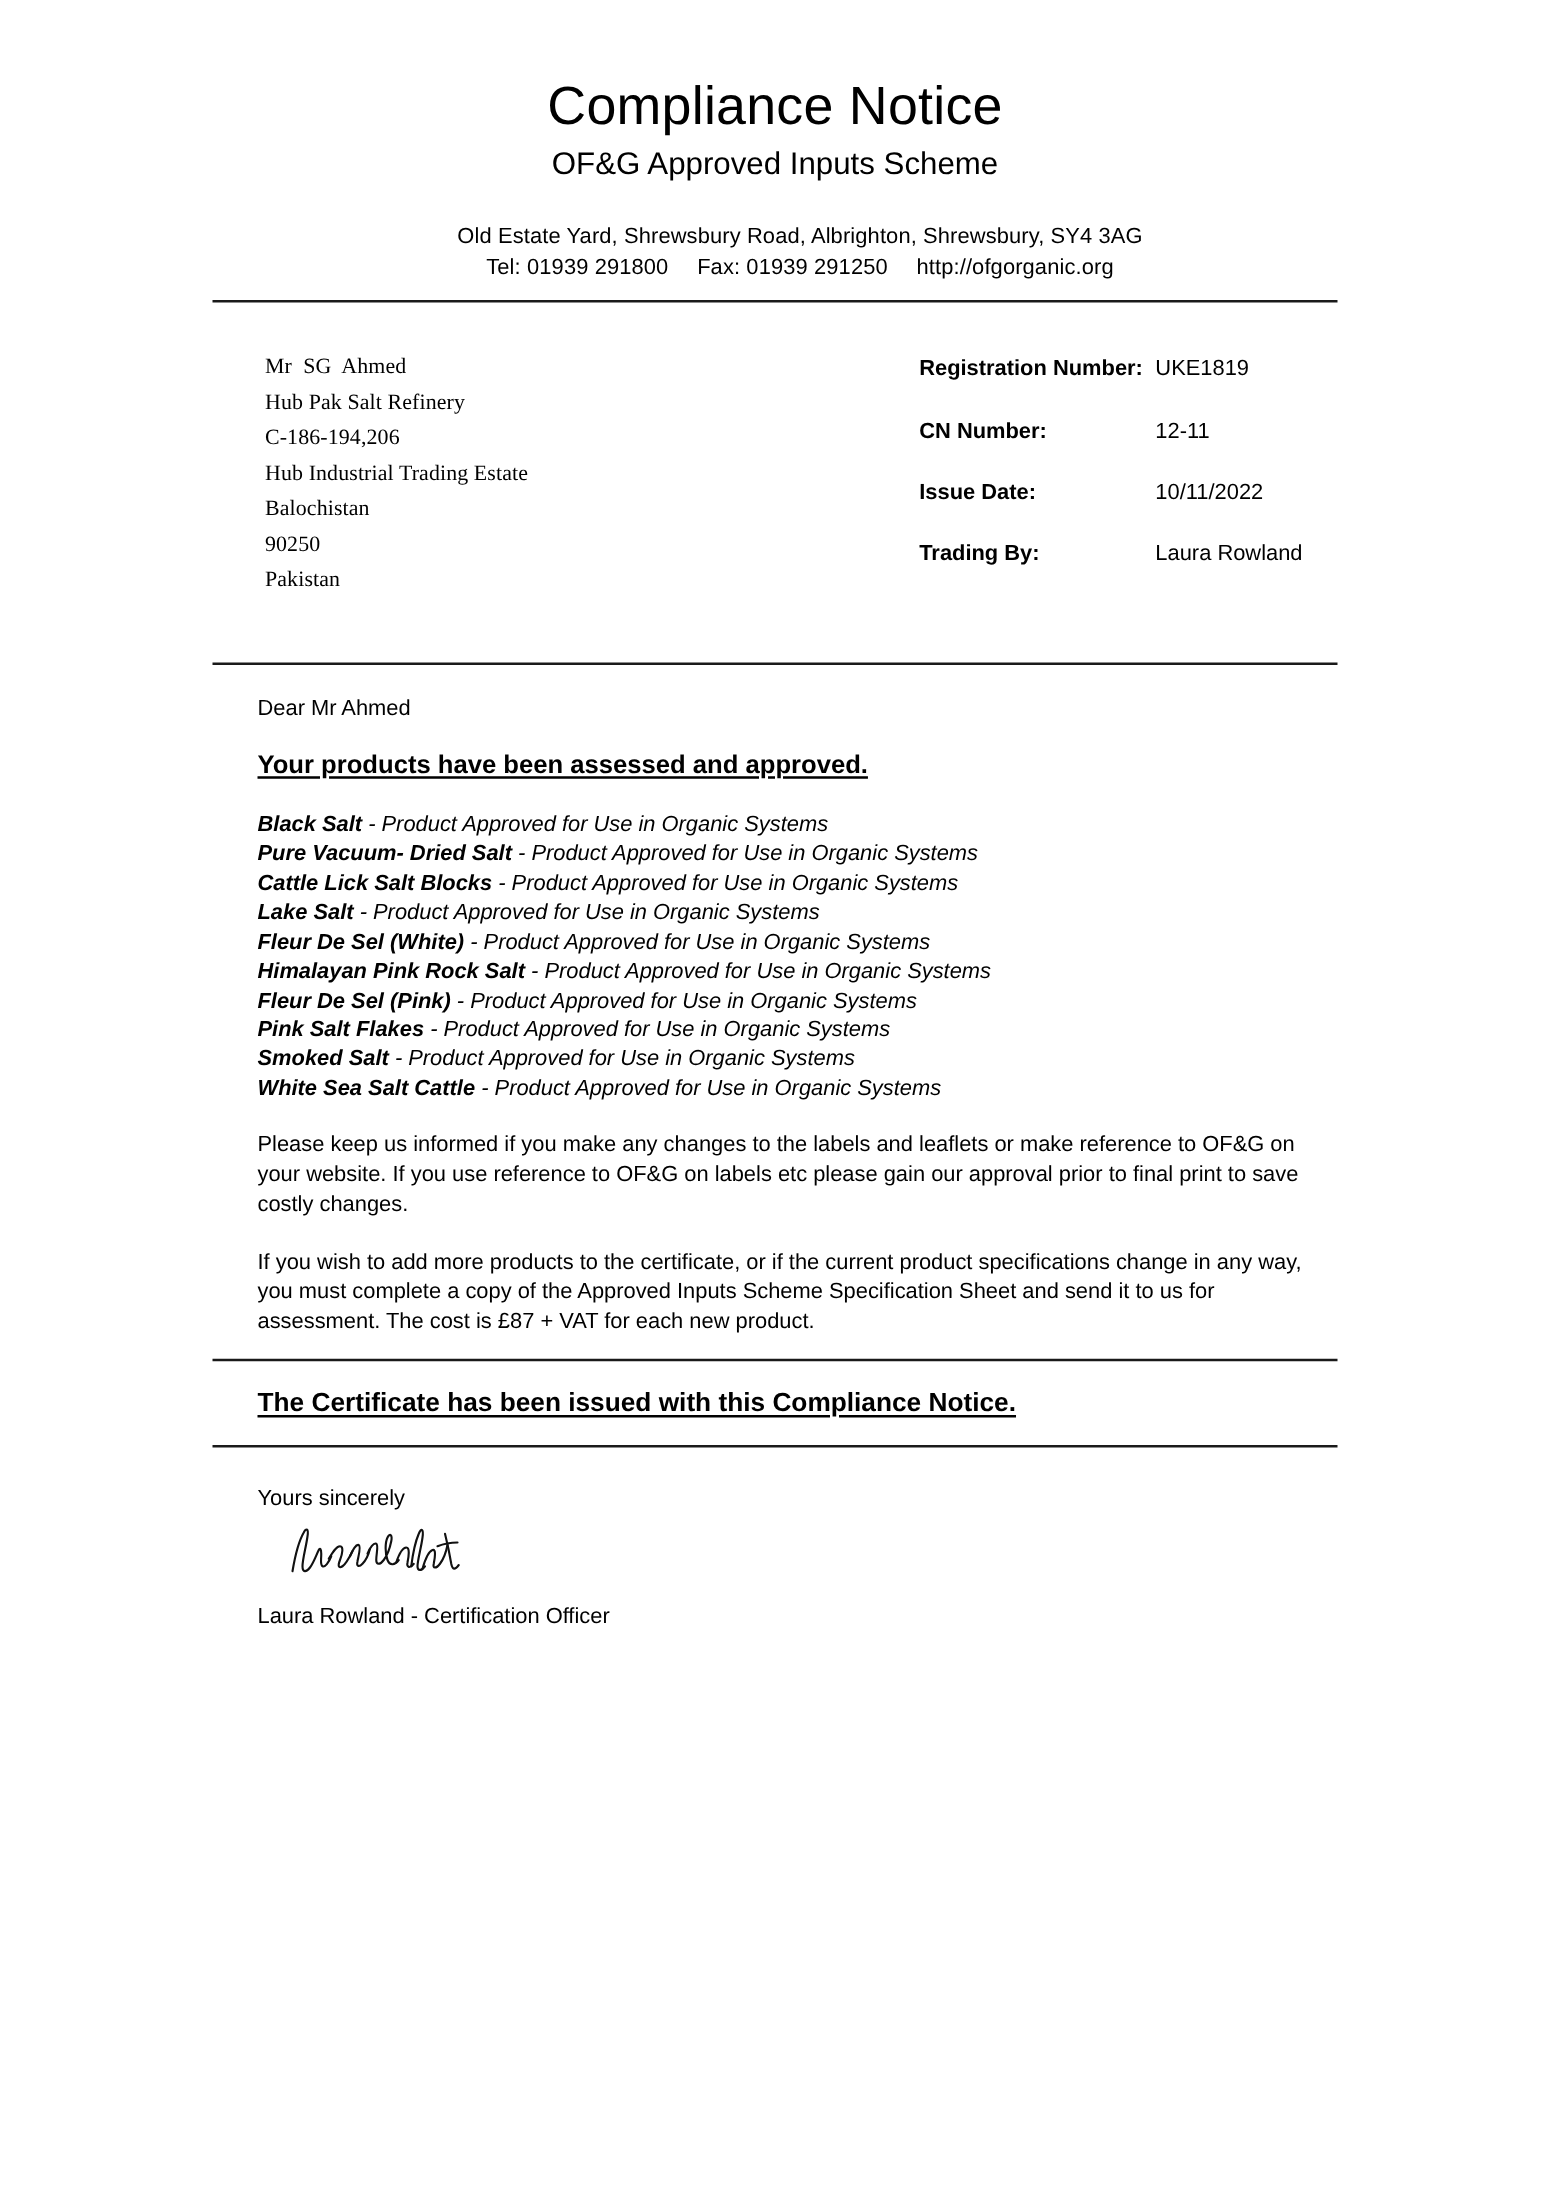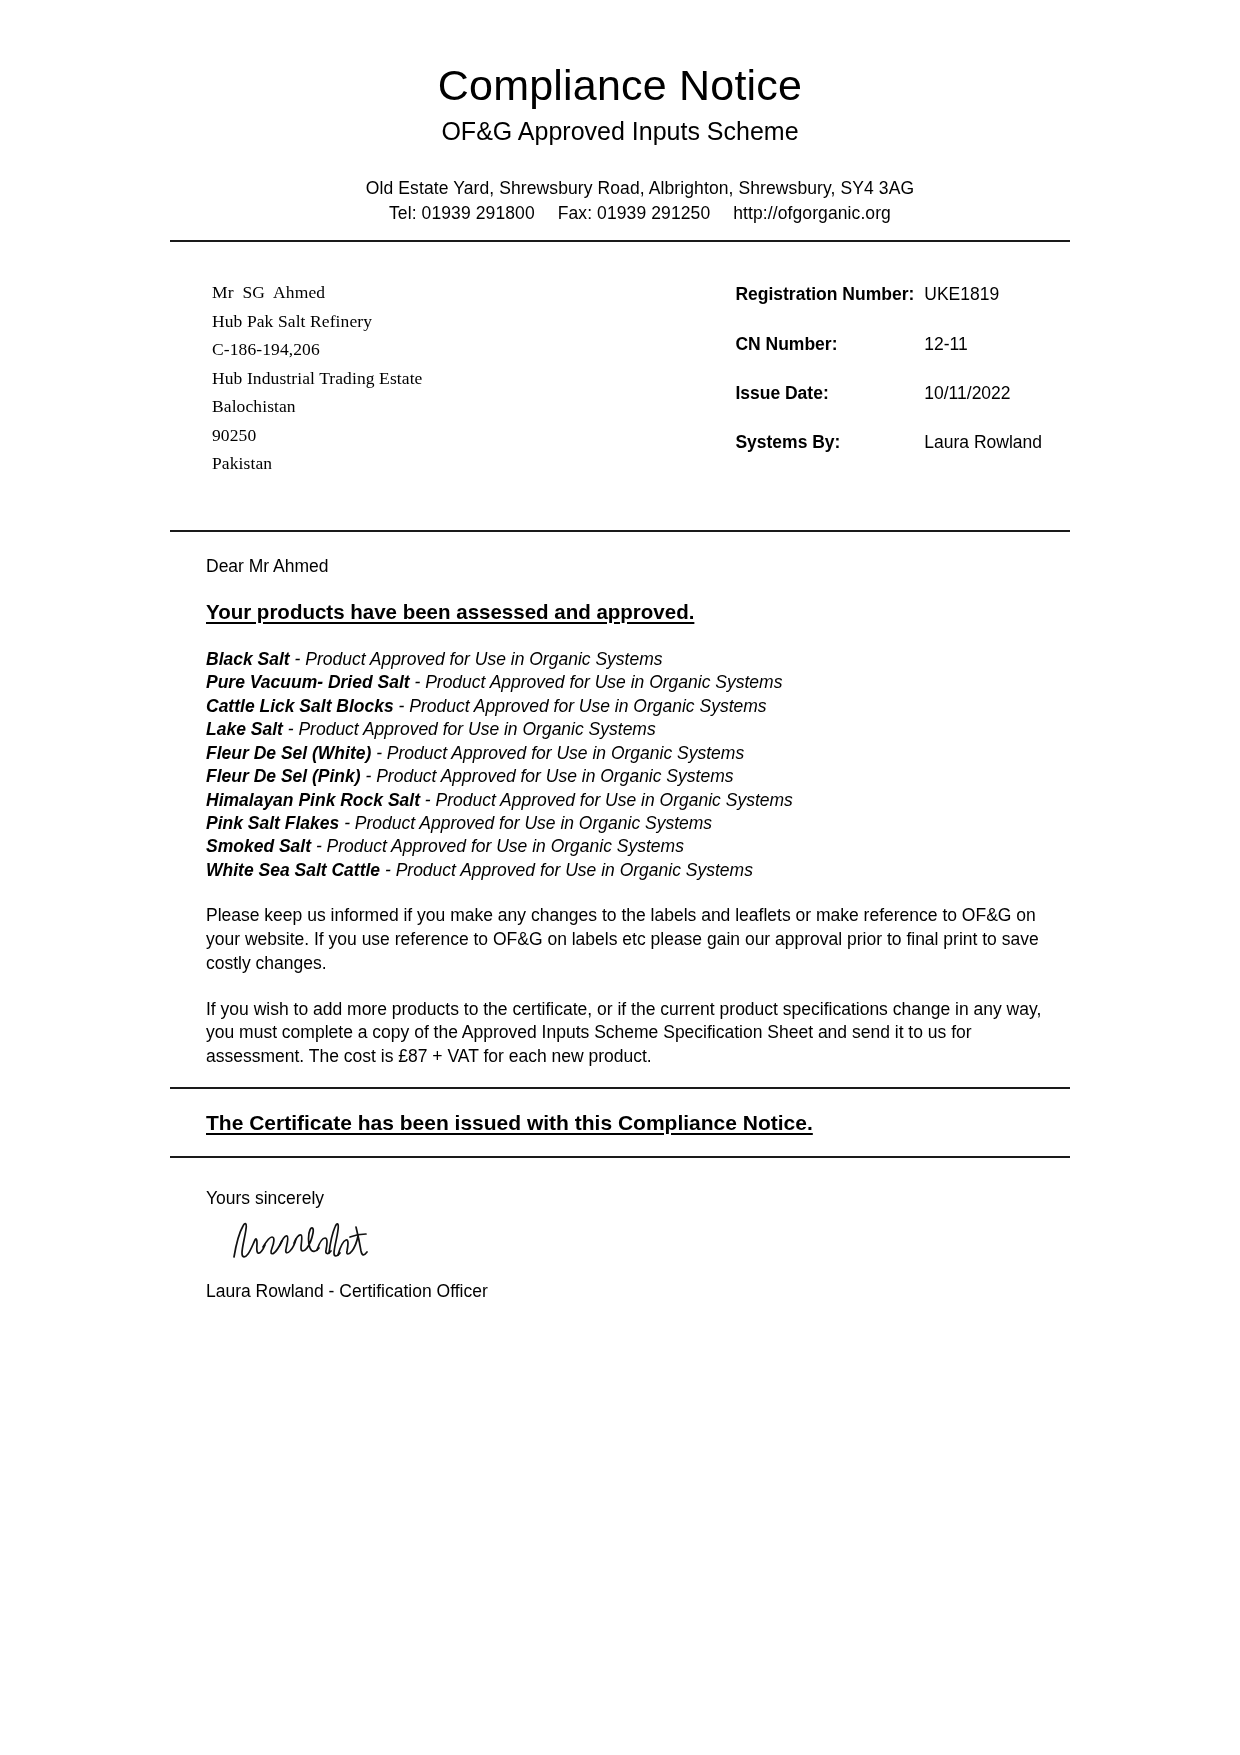--- a/index.html
+++ b/index.html
@@ -226,21 +226,21 @@
       </tr>
       <tr>
         <td class="meta-label">CN Number:</td>
         <td class="meta-value">12-11</td>
       </tr>
       <tr>
         <td class="meta-label">Issue Date:</td>
         <td class="meta-value">10/11/2022</td>
       </tr>
       <tr>
-        <td class="meta-label">Systems By:</td>
+        <td class="meta-label">Trading By:</td>
         <td class="meta-value">Laura Rowland</td>
       </tr>
     </tbody>
       </table>
   </div>
 
   <div style="height:52px"></div>
   <hr class="rule rule-mid">
 
   <div class="body-wrap">
@@ -257,24 +257,24 @@
       <div class="product-line">
         <b>Cattle Lick Salt Blocks</b><span> - Product Approved for Use in Organic Systems</span>
       </div>
       <div class="product-line">
         <b>Lake Salt</b><span> - Product Approved for Use in Organic Systems</span>
       </div>
       <div class="product-line">
         <b>Fleur De Sel (White)</b><span> - Product Approved for Use in Organic Systems</span>
       </div>
       <div class="product-line">
+        <b>Himalayan Pink Rock Salt</b><span> - Product Approved for Use in Organic Systems</span>
+      </div>
+      <div class="product-line">
         <b>Fleur De Sel (Pink)</b><span> - Product Approved for Use in Organic Systems</span>
-      </div>
-      <div class="product-line">
-        <b>Himalayan Pink Rock Salt</b><span> - Product Approved for Use in Organic Systems</span>
       </div>
       <div class="product-line">
         <b>Pink Salt Flakes</b><span> - Product Approved for Use in Organic Systems</span>
       </div>
       <div class="product-line">
         <b>Smoked Salt</b><span> - Product Approved for Use in Organic Systems</span>
       </div>
       <div class="product-line">
         <b>White Sea Salt Cattle</b><span> - Product Approved for Use in Organic Systems</span>
       </div>

